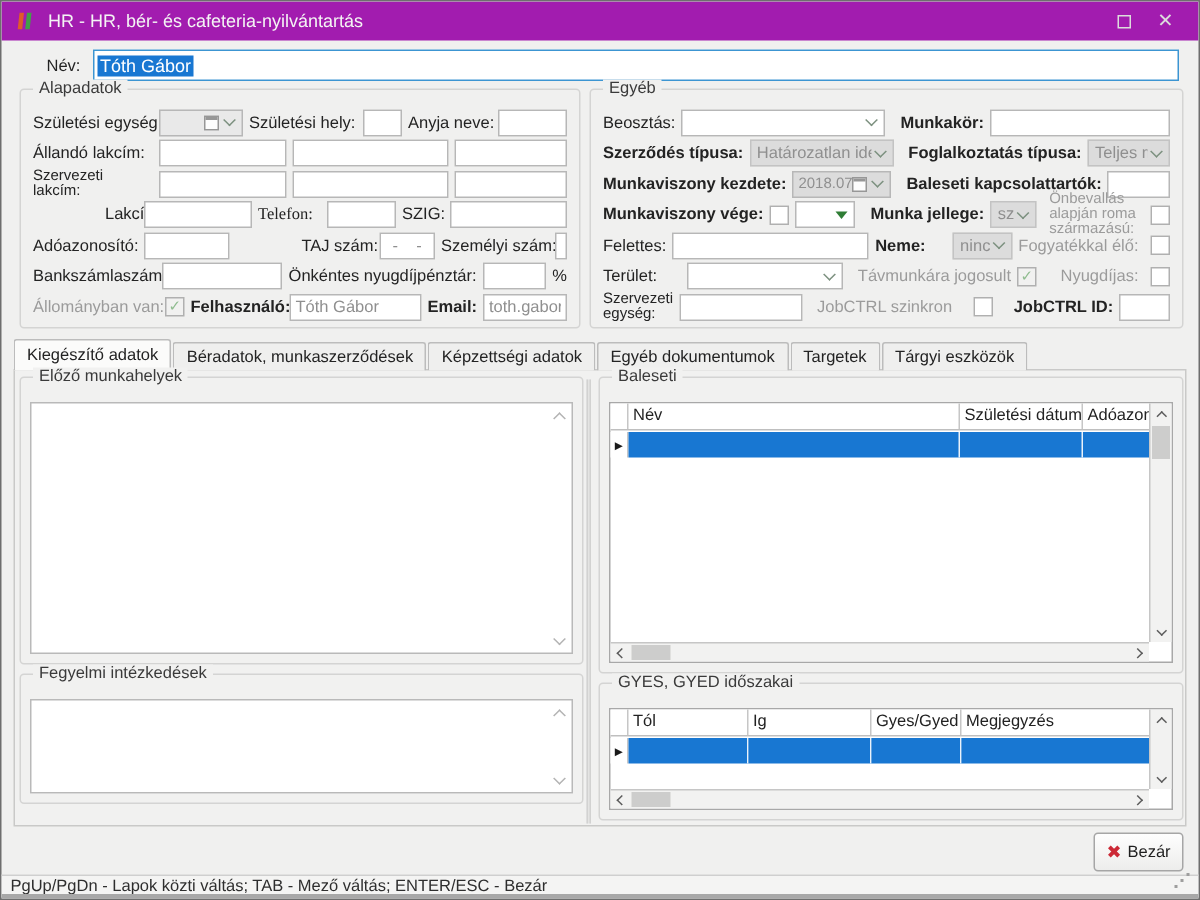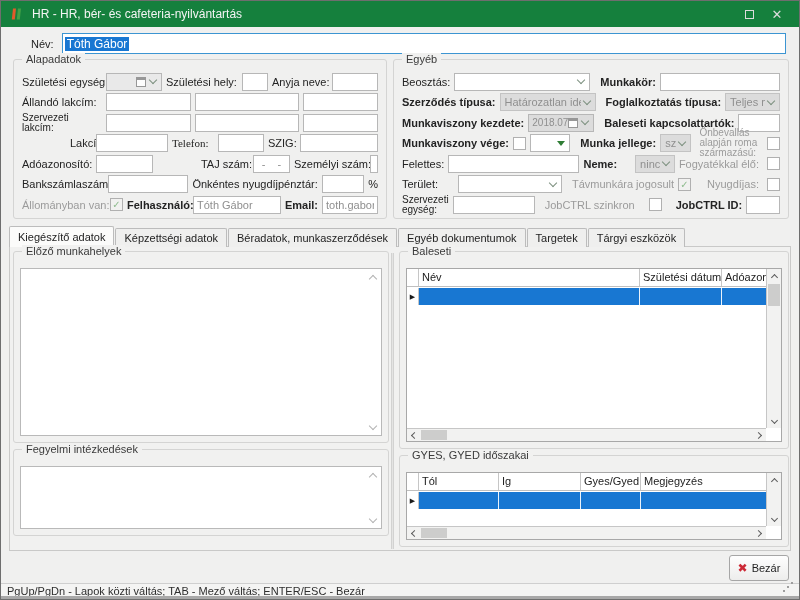--- a/index.html
+++ b/index.html
@@ -1,20 +1,20 @@
 <!DOCTYPE html>
 <html><head>
 <meta charset="utf-8">
 <style>
   html,body{margin:0;padding:0;background:#d6d6d6;}
   *{box-sizing:border-box;}
   .win{position:relative;width:800px;height:600px;background:#f0f0ef;border:1px solid #6e6e6e;
        font-family:"Liberation Sans","DejaVu Sans",sans-serif;font-size:11px;color:#232323;overflow:hidden;}
   
-  .titlebar{position:absolute;top:0;left:0;right:0;height:26px;background:#15803d;display:flex;align-items:center;padding:0 8px;}
+  .titlebar{position:absolute;top:0;left:0;right:0;height:26px;background:#a21caf;display:flex;align-items:center;padding:0 8px;}
   .app-icon{width:16px;height:16px;margin-right:7px;flex:0 0 auto;}
   .title{color:#f4f4f4;font-size:12px;flex:1;white-space:nowrap;overflow:hidden;}
   .tbtn{width:28px;height:22px;display:flex;align-items:center;justify-content:center;color:#dcdcdc;font-size:13px;cursor:default;}
   .maxbox{width:9px;height:9px;border:1px solid #dcdcdc;display:block;}
   
   .nev-row{position:absolute;top:31px;left:0;right:0;height:23px;display:flex;align-items:center;padding:0 13px 0 30px;}
   .nev-row .lbl{margin-right:8px;}
   .nev-input{flex:1;height:21px;background:#fff;border:1px solid #3c95d2;display:flex;align-items:center;padding:0 2px;font-size:12px;}
   .nev-sel{background:#1877d2;color:#fff;padding:0 2px;}
   
@@ -271,22 +271,22 @@
         <span class="lbl dim" style="margin-left:6px;">JobCTRL szinkron</span>
         <span class="cb" style="margin-left:10px;"></span>
         <span class="lbl b" style="margin-left:10px;">JobCTRL ID:</span>
         <div class="tb" style="width:52px;"></div>
       </div>
     </div>
   </div>
 
   <div class="tabstrip">
     <span class="tab active">Kiegészítő adatok</span>
+    <span class="tab">Béradatok, munkaszerződések</span>
     <span class="tab">Képzettségi adatok</span>
-    <span class="tab">Béradatok, munkaszerződések</span>
     <span class="tab">Egyéb dokumentumok</span>
     <span class="tab">Targetek</span>
     <span class="tab">Tárgyi eszközök</span>
   </div>
   <div class="tabpanel"></div>
   <div class="splitter"></div>
 
   <div class="gb" style="left:12px;top:250px;width:376px;height:192px;z-index:3;">
     <span class="gb-title" style="background:#f1f1f0;">Előző munkahelyek</span>
     <div class="ta">

